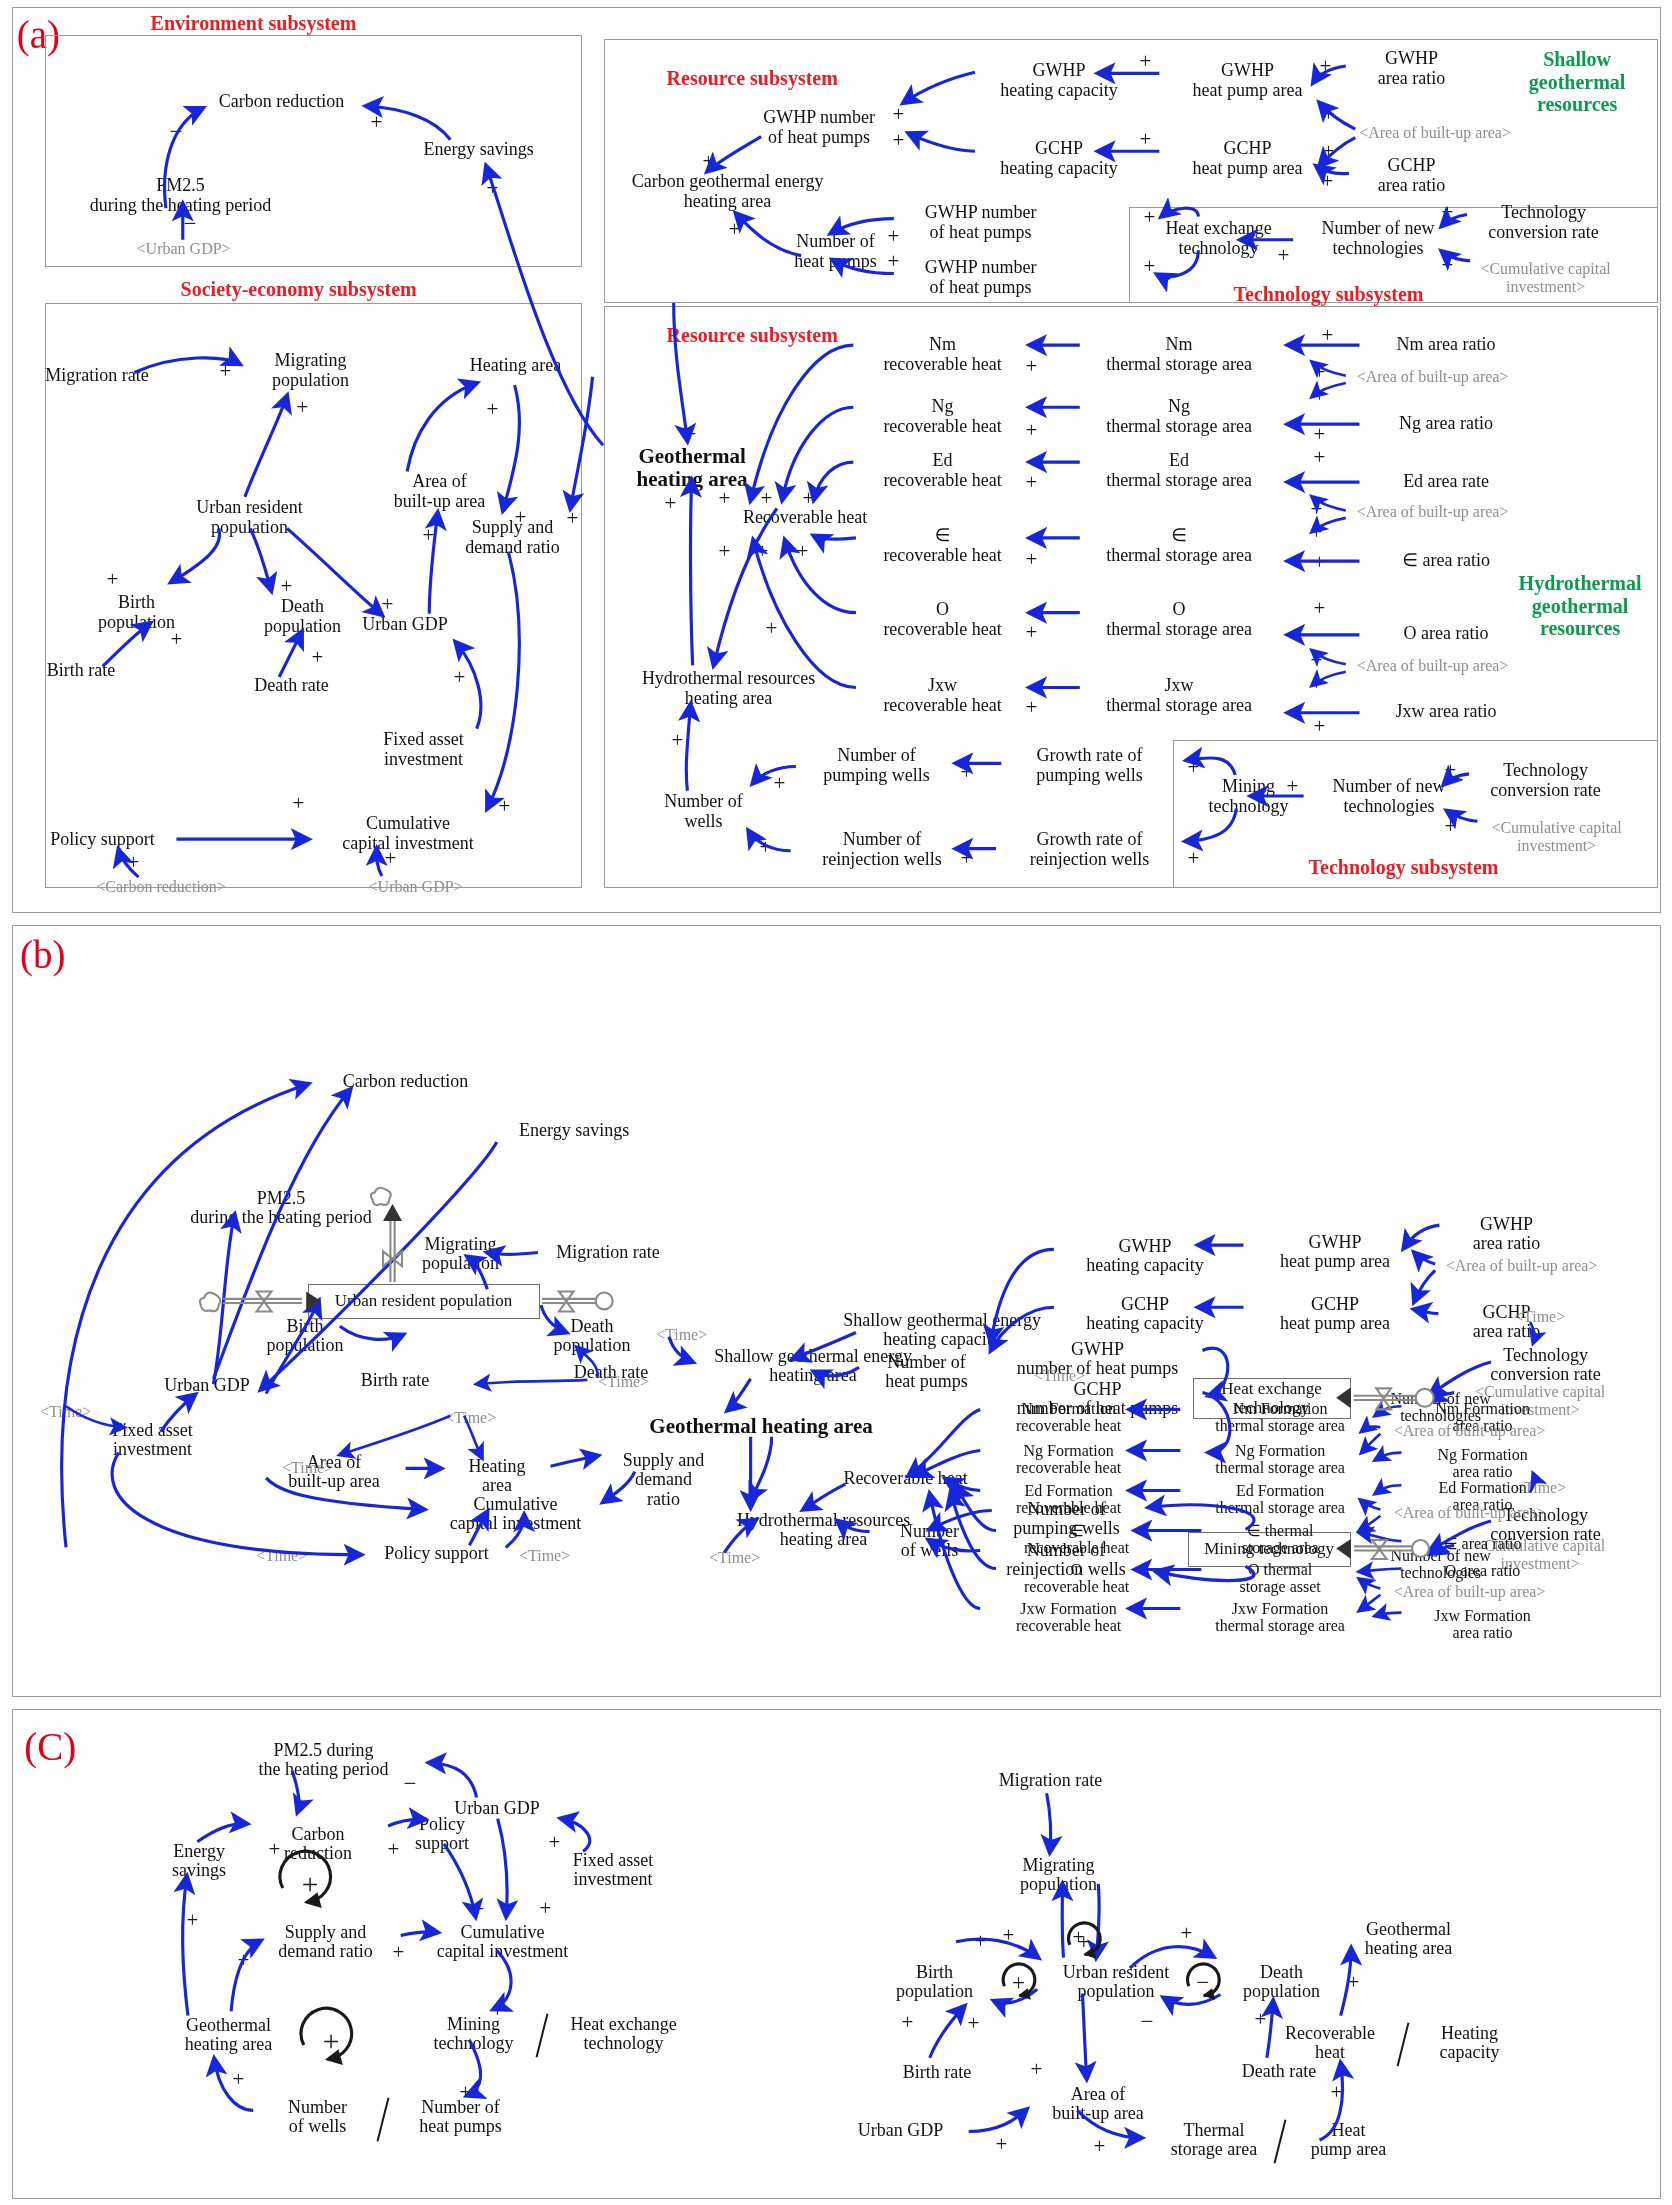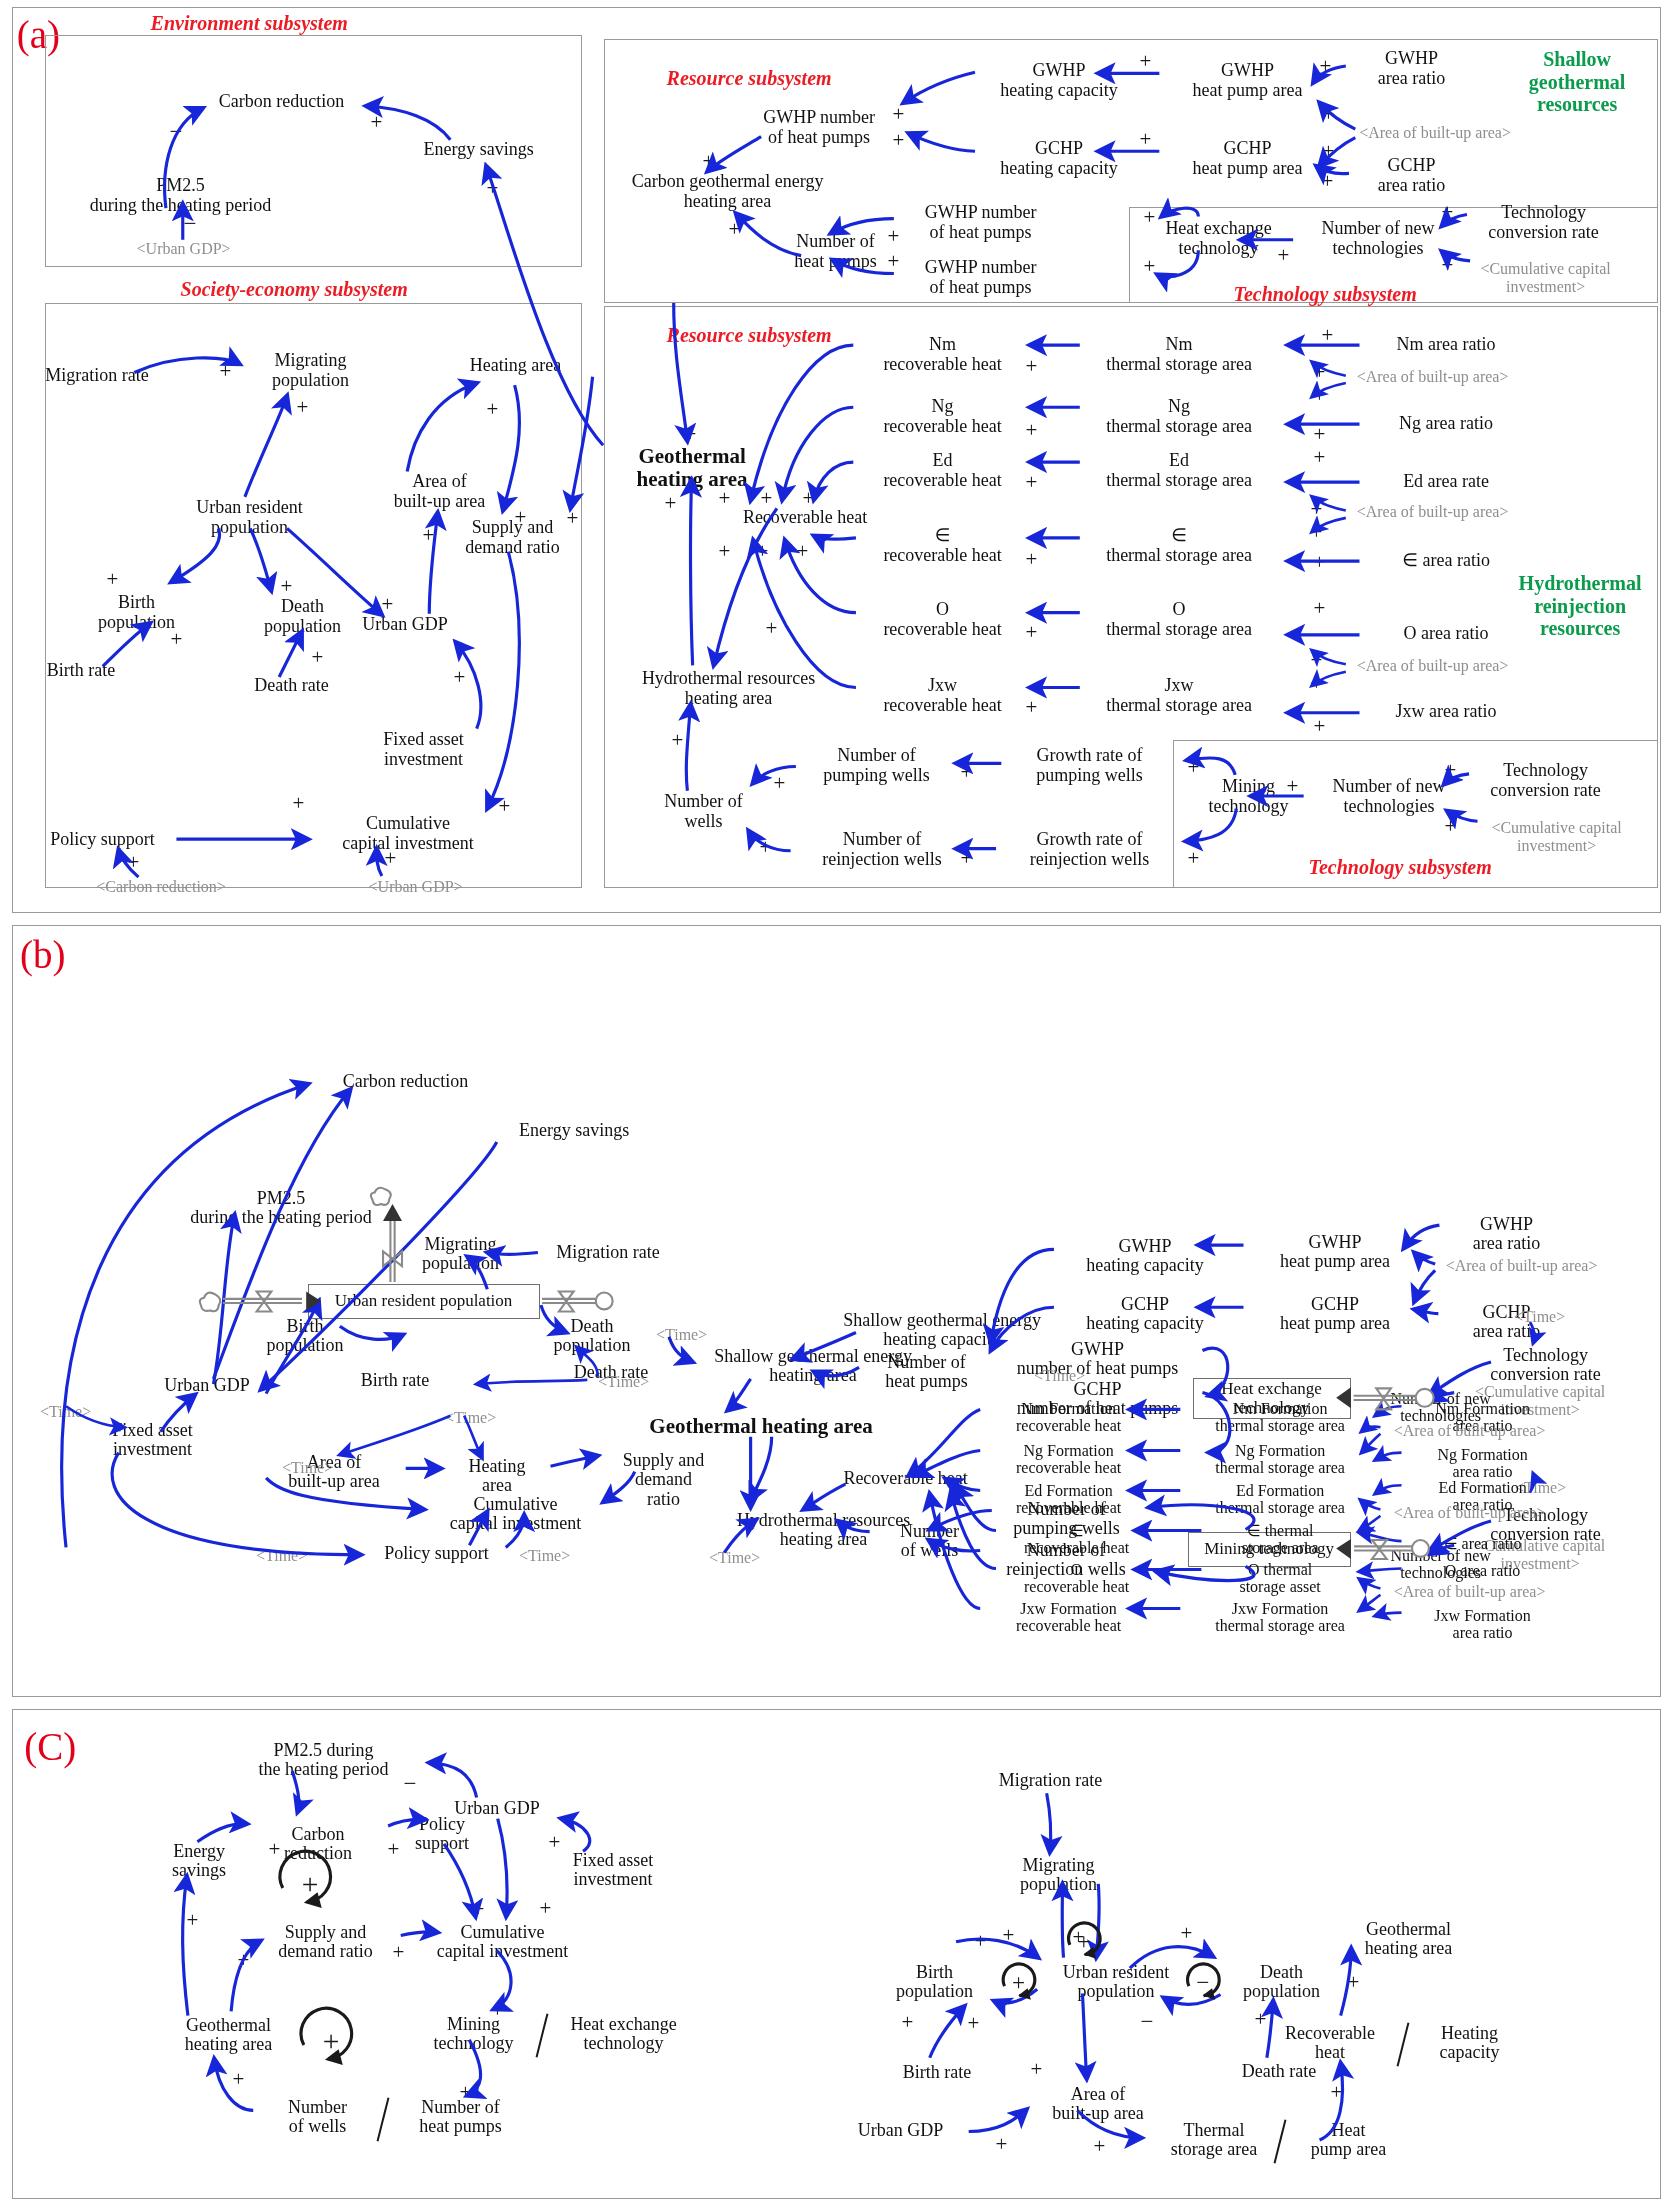--- a/index.html
+++ b/index.html
@@ -4,21 +4,21 @@
 <title>Geothermal Heating System Dynamics Diagram</title>
 <style>
   html,body{margin:0;padding:0;background:#ffffff;}
   body{font-family:"Liberation Serif", serif; width:1673px; height:2205px; position:relative; overflow:hidden;}
 
   .panel{position:absolute; box-sizing:border-box; border:1.6px solid #9a9a9a; background:#fff;}
   .subbox{position:absolute; box-sizing:border-box; border:1.6px solid #9a9a9a; background:transparent;}
 
   .plabel{position:absolute; color:#e2001a; font-size:39px; font-family:"Liberation Serif", serif;}
 
-  .sublabel{position:absolute; color:#ec1c24; font-weight:bold; font-size:20px; font-family:"Liberation Serif", serif; white-space:nowrap;font-style:italic;}
+  .sublabel{position:absolute; color:#ec1c24; font-weight:bold; font-size:20px; font-family:"Liberation Serif", serif; white-space:nowrap;}
   .greenlabel{position:absolute; color:#0a9b4b; font-weight:bold; font-size:20px; font-family:"Liberation Serif", serif; text-align:center; line-height:1.12;}
 
   .node{position:absolute; font-size:18px; color:#111; font-family:"Liberation Serif", serif; text-align:center; line-height:1.08; white-space:pre-line;}
   .node.bold{font-weight:bold; font-size:21px;}
   .node.small{font-size:16px;}
   .shadow{position:absolute; font-size:16px; color:#8e8e8e; font-family:"Liberation Serif", serif; text-align:center; line-height:1.1; white-space:pre-line;}
 
   .sign{position:absolute; font-size:21px; color:#1a1a1a; font-family:"Liberation Serif", serif; line-height:1;}
   .sign.minus{font-size:23px;}
 
@@ -55,21 +55,21 @@
   <div class="subbox" style="left:591px; top:298px; width:1054px; height:582px;"></div>
   <div class="sublabel" style="left:654px; top:316px;">Resource subsystem</div>
 
   <div class="subbox" style="left:1160px; top:732px; width:485px; height:148px;"></div>
   <div class="sublabel" style="left:1296px; top:848px;">Technology subsystem</div>
 
   <div class="greenlabel" style="left:1496px; top:40px; width:137px;">Shallow
 geothermal
 resources</div>
   <div class="greenlabel" style="left:1491px; top:564px; width:153px;">Hydrothermal
-reinjection
+geothermal
 resources</div>
 
   <div class="node" style="left:195px; top:84px; width:148px;">Carbon reduction</div>
   <div class="node" style="left:68px; top:168px; width:200px;">PM2.5
 during the heating period</div>
   <div class="node" style="left:400px; top:132px; width:132px;">Energy savings</div>
   <div class="shadow" style="left:105px; top:232px; width:132px;">&lt;Urban GDP&gt;</div>
 
   <div class="sign minus" style="left:157px; top:112px;">−</div>
   <div class="sign" style="left:358px; top:104px;">+</div>

